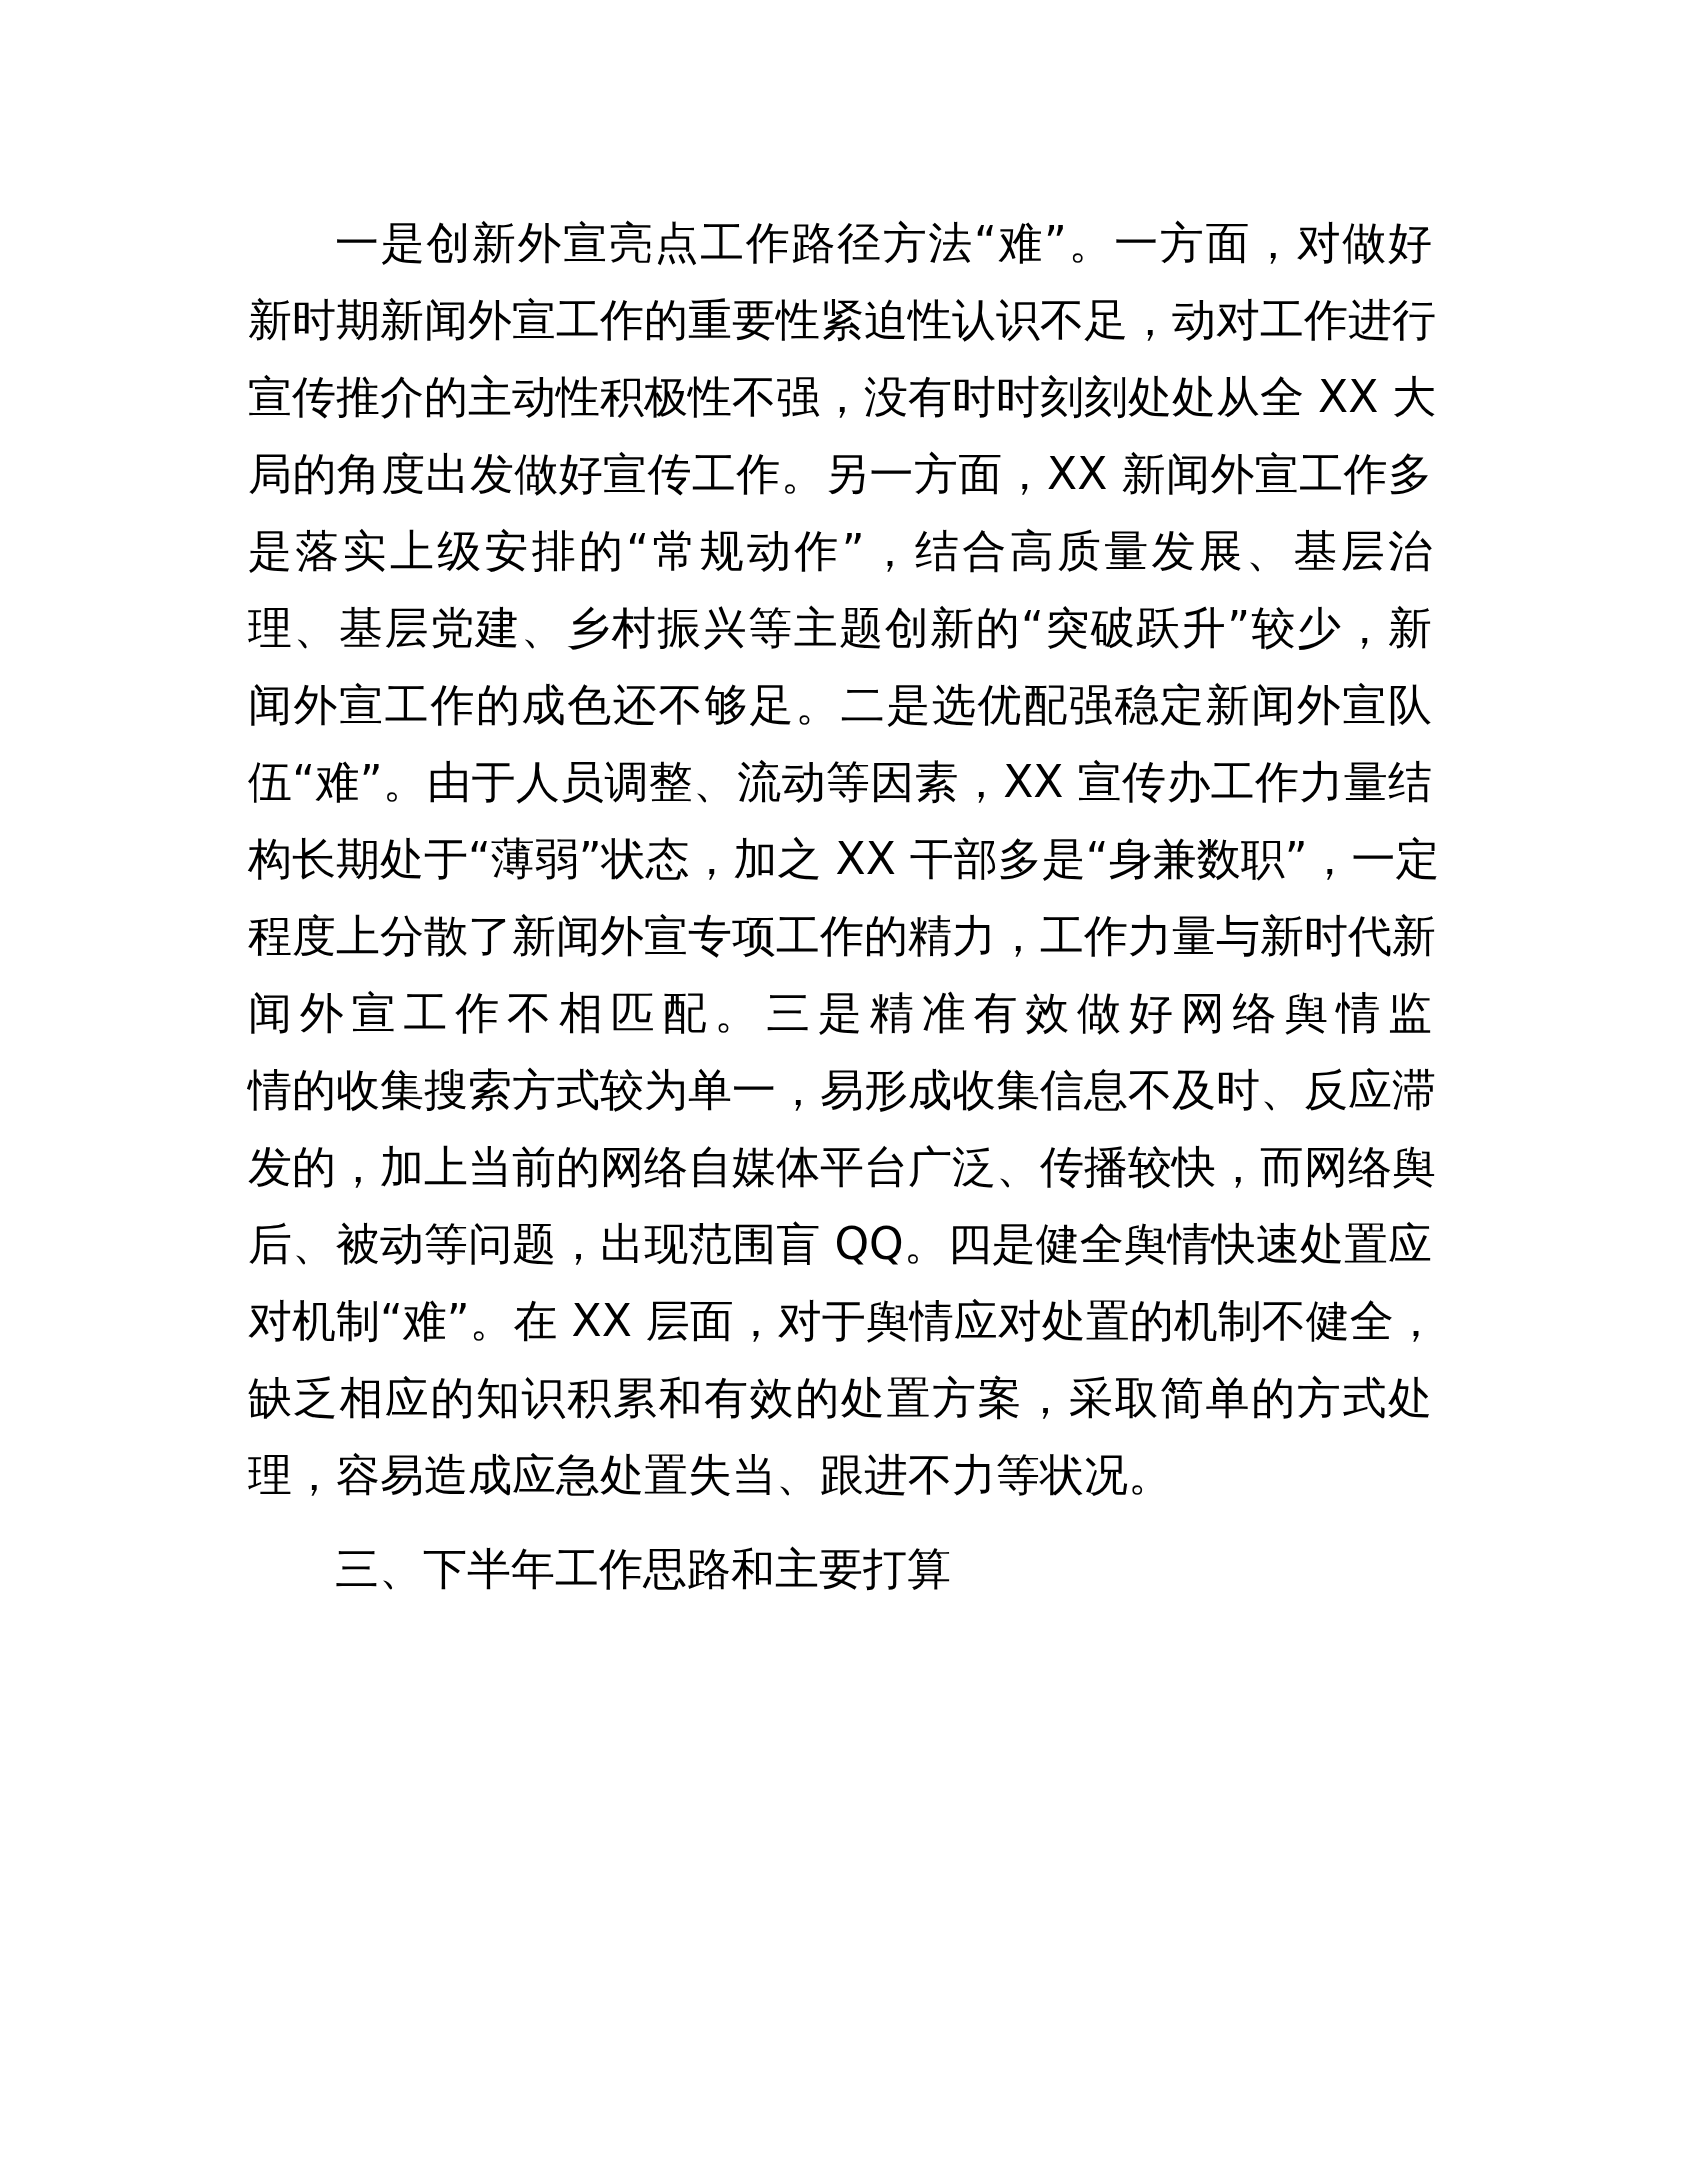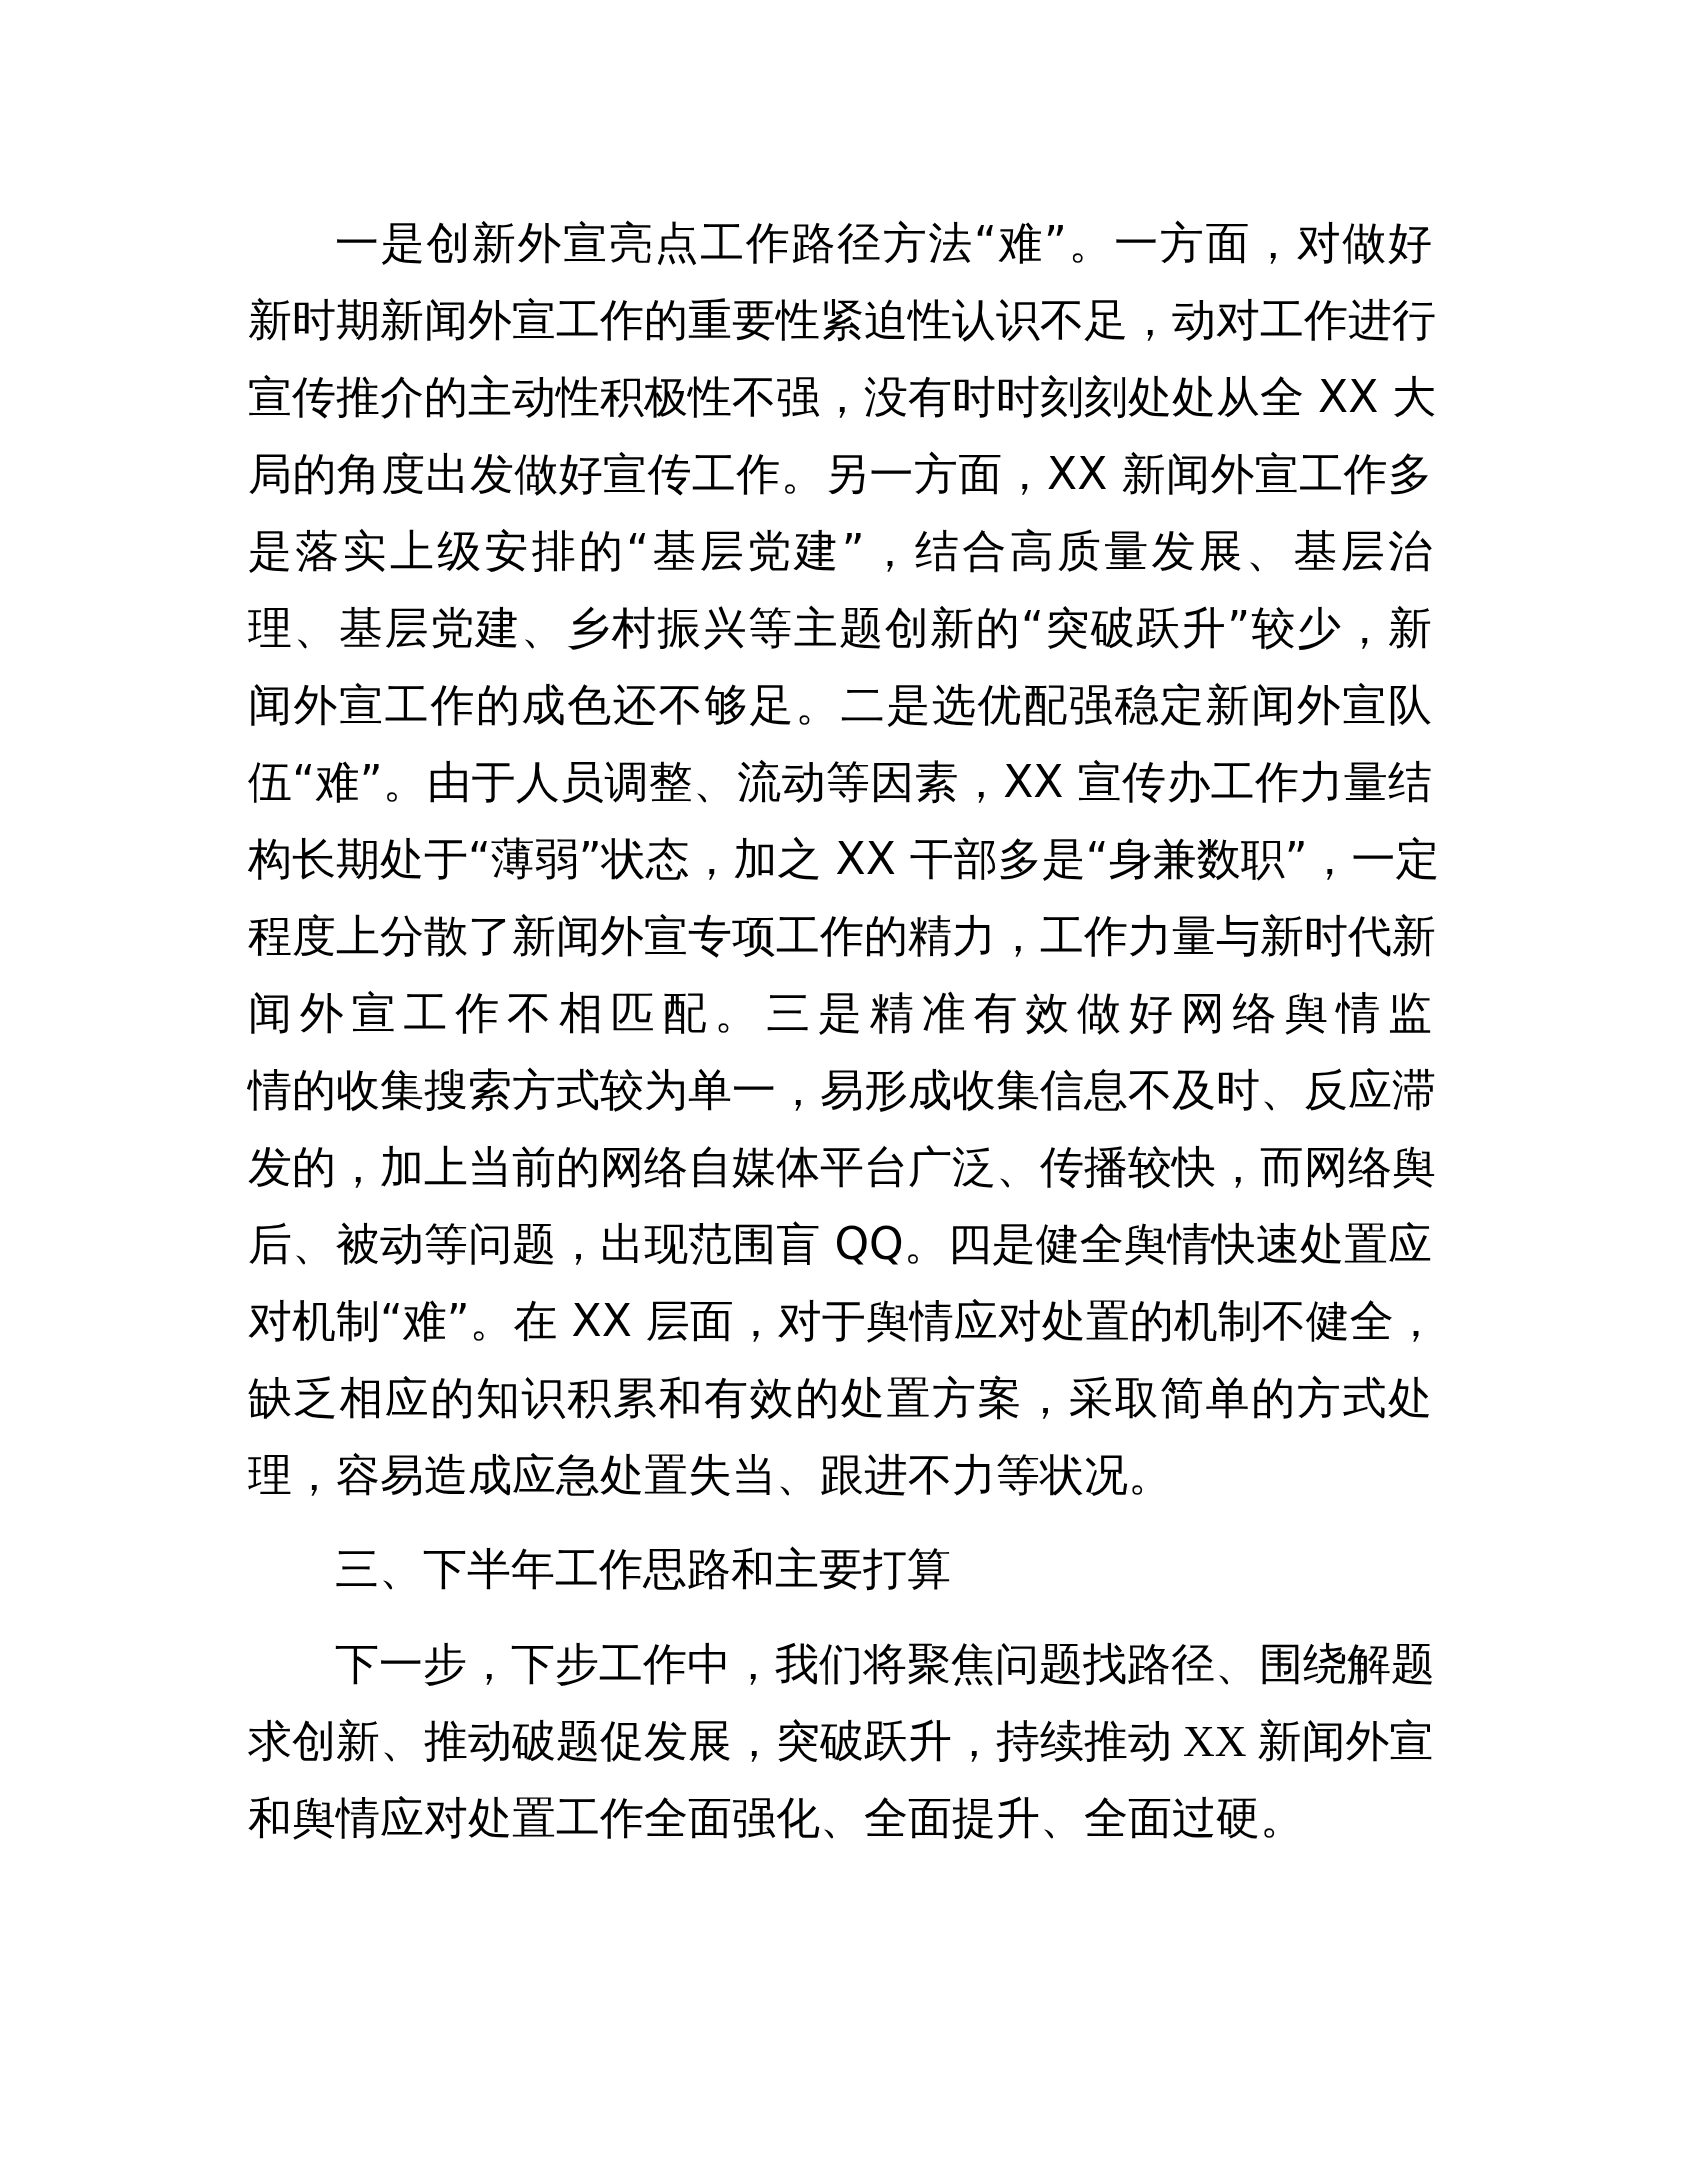--- a/index.html
+++ b/index.html
@@ -59,40 +59,35 @@
 <body>
 
 <div class="page">
   <div class="text-block">
 
     <p class="para">
       <span class="line indent">一是创新外宣亮点工作路径方法“难”。一方面，对做好</span>
       <span class="line">新时期新闻外宣工作的重要性紧迫性认识不足，动对工作进行</span>
       <span class="line">宣传推介的主动性积极性不强，没有时时刻刻处处从全 XX 大</span>
       <span class="line">局的角度出发做好宣传工作。另一方面，XX 新闻外宣工作多</span>
-      <span class="line">是落实上级安排的“基层党建”，结合高质量发展、基层治</span>
+      <span class="line">是落实上级安排的“常规动作”，结合高质量发展、基层治</span>
       <span class="line">理、基层党建、乡村振兴等主题创新的“突破跃升”较少，新</span>
       <span class="line">闻外宣工作的成色还不够足。二是选优配强稳定新闻外宣队</span>
       <span class="line">伍“难”。由于人员调整、流动等因素，XX 宣传办工作力量结</span>
       <span class="line">构长期处于“薄弱”状态，加之 XX 干部多是“身兼数职”，一定</span>
       <span class="line">程度上分散了新闻外宣专项工作的精力，工作力量与新时代新</span>
       <span class="line">闻外宣工作不相匹配。三是精准有效做好网络舆情监</span>
       <span class="line">情的收集搜索方式较为单一，易形成收集信息不及时、反应滞</span>
       <span class="line">发的，加上当前的网络自媒体平台广泛、传播较快，而网络舆</span>
       <span class="line">后、被动等问题，出现范围盲 QQ。四是健全舆情快速处置应</span>
       <span class="line">对机制“难”。在 XX 层面，对于舆情应对处置的机制不健全，</span>
       <span class="line">缺乏相应的知识积累和有效的处置方案，采取简单的方式处</span>
       <span class="line last">理，容易造成应急处置失当、跟进不力等状况。</span>
     </p>
 
     <p class="para">
       <span class="line indent last">三、下半年工作思路和主要打算</span>
     </p>
 
-    <p class="para">
-      <span class="line indent">下一步，下步工作中，我们将聚焦问题找路径、围绕解题</span>
-      <span class="line">求创新、推动破题促发展，突破跃升，持续推动 XX 新闻外宣</span>
-      <span class="line last">和舆情应对处置工作全面强化、全面提升、全面过硬。</span>
-    </p>
 
   </div>
 </div>
 
 
 </body></html>

